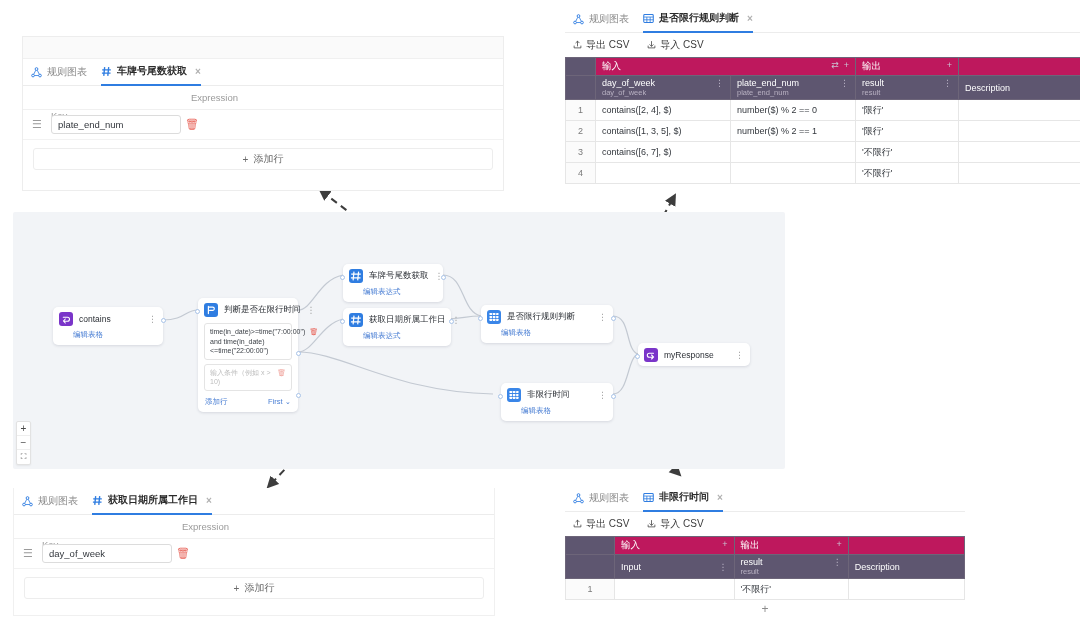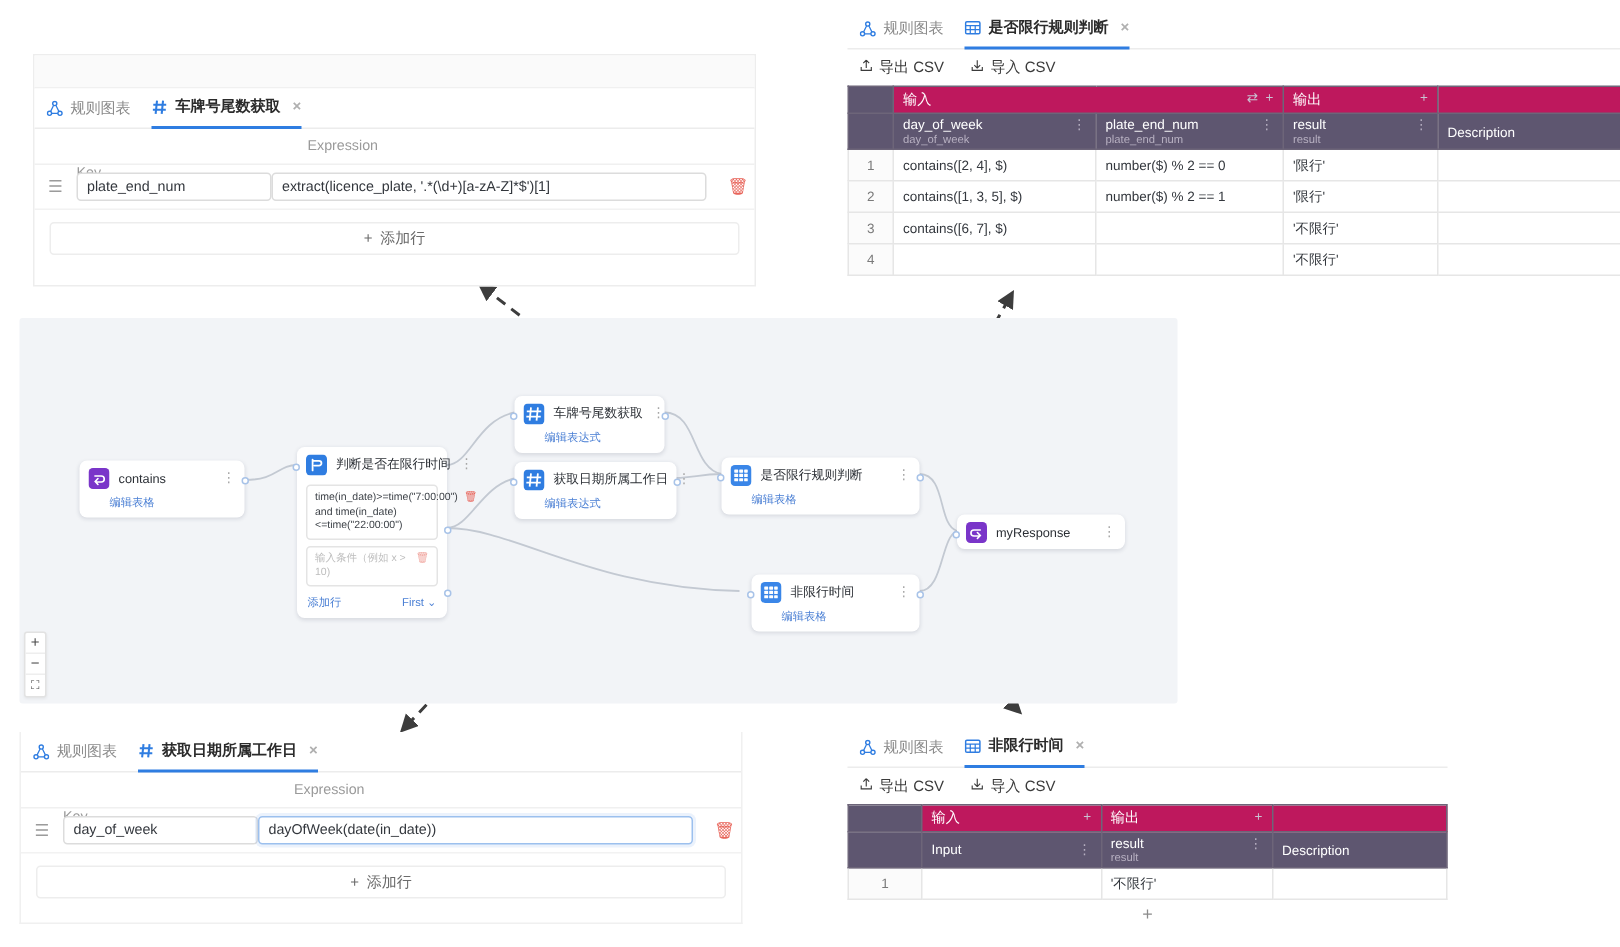--- a/index.html
+++ b/index.html
@@ -29,21 +29,21 @@
   .tab .tico { display: inline-flex; width: 11px; height: 11px; }
   .tab .xclose { font-size: 10px; color: #b0b0b0; margin-left: 3px; }
 
   
   .expr-head {
     display: flex; height: 24px; align-items: center;
     border-bottom: 1px solid #f0f0f0; font-size: 9.5px; color: #9a9a9a;
   }
   .expr-head .c-handle { width: 28px; }
   .expr-head .c-key { width: 140px; margin-top: 35px; }
-  .expr-head .c-expr { flex: 1; margin-left: 14px; }
+  .expr-head .c-expr { flex: 1; }
   .expr-row {
     display: flex; align-items: center; height: 30px;
     border-bottom: 1px solid #f2f2f2; padding: 0 0 0 0;
   }
   .expr-row .c-handle {
     width: 28px; text-align: center; color: #9b9b9b; font-size: 11px; cursor: grab;
   }
   .inp {
     height: 19px; border: 1px solid #dcdcdc; border-radius: 3px;
     font-size: 9.5px; color: #33373d; padding: 0 6px; background: #fff;
@@ -169,21 +169,20 @@
       </div>
     </div>
     <div class="expr-head">
       <span class="c-handle"></span>
       <span class="c-key">Key</span>
       <span class="c-expr">Expression</span>
     </div>
     <div class="expr-row">
       <span class="c-handle">☰</span>
       <input class="inp key" value="plate_end_num" style="">
-      <input class="inp expr" value="extract(licence_plate, '.*(\d+)[a-zA-Z]*$')[1]" style="">
       <span class="trash">🗑</span>
     </div>
     <div class="addrow">
       <span>+</span>
       <span>添加行</span>
     </div>
   </div>
 
   <div class="panel" id="p-rule" style="left:565px; top:6px; width:515px; height:185px;">
     <div class="tabbar" style="border-bottom:1px solid #ececec;">
@@ -493,21 +492,20 @@
       </div>
     </div>
     <div class="expr-head">
       <span class="c-handle"></span>
       <span class="c-key">Key</span>
       <span class="c-expr">Expression</span>
     </div>
     <div class="expr-row">
       <span class="c-handle">☰</span>
       <input class="inp key" value="day_of_week" style="">
-      <input class="inp expr focused" value="dayOfWeek(date(in_date))" style="">
       <span class="trash">🗑</span>
     </div>
     <div class="addrow">
       <span>+</span>
       <span>添加行</span>
     </div>
   </div>
 
   <div class="panel" id="p-non" style="left:565px; top:485px; width:400px; height:140px;">
     <div class="tabbar">

